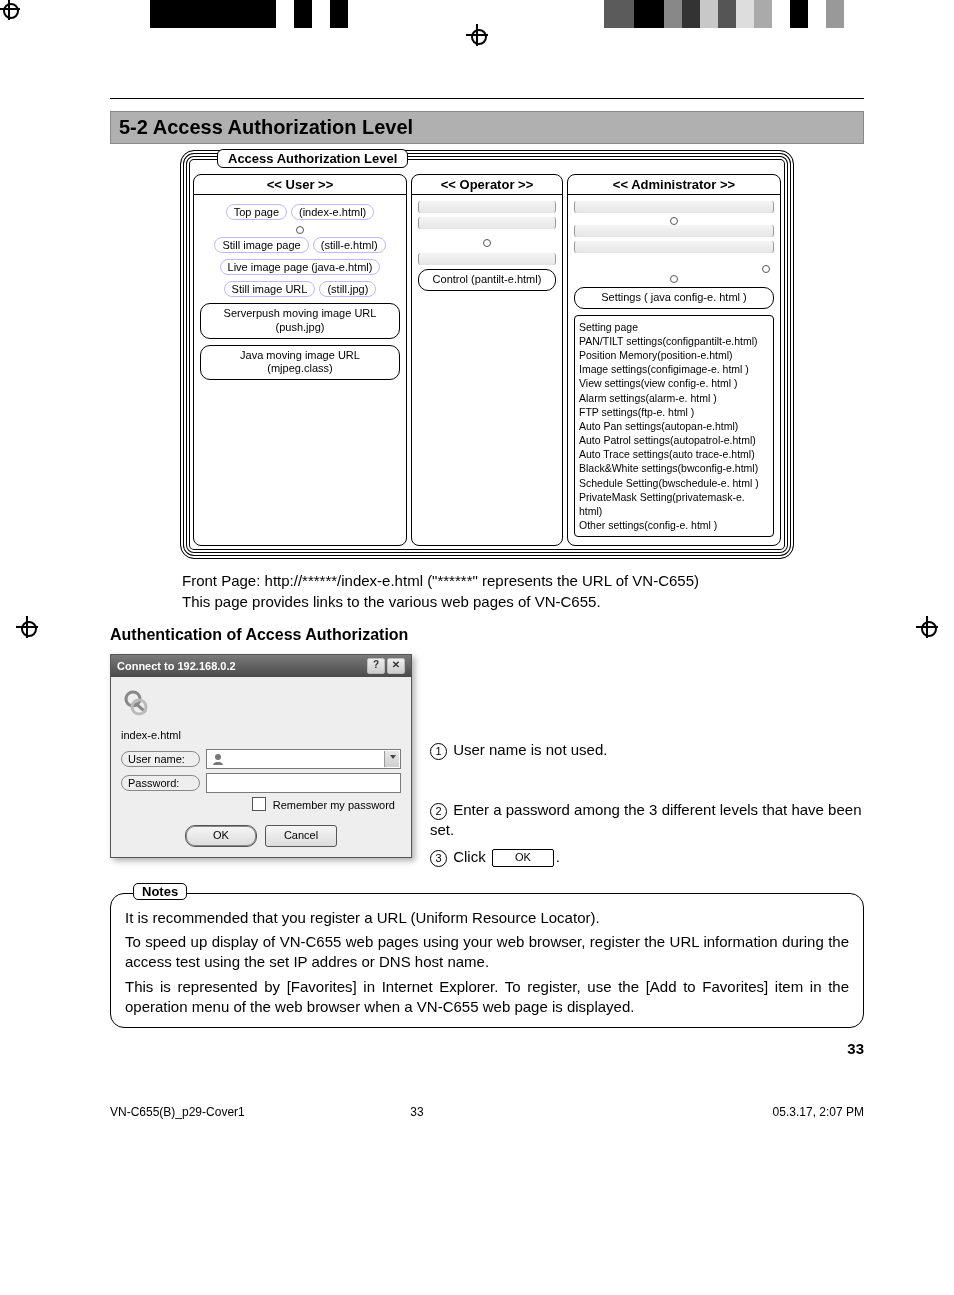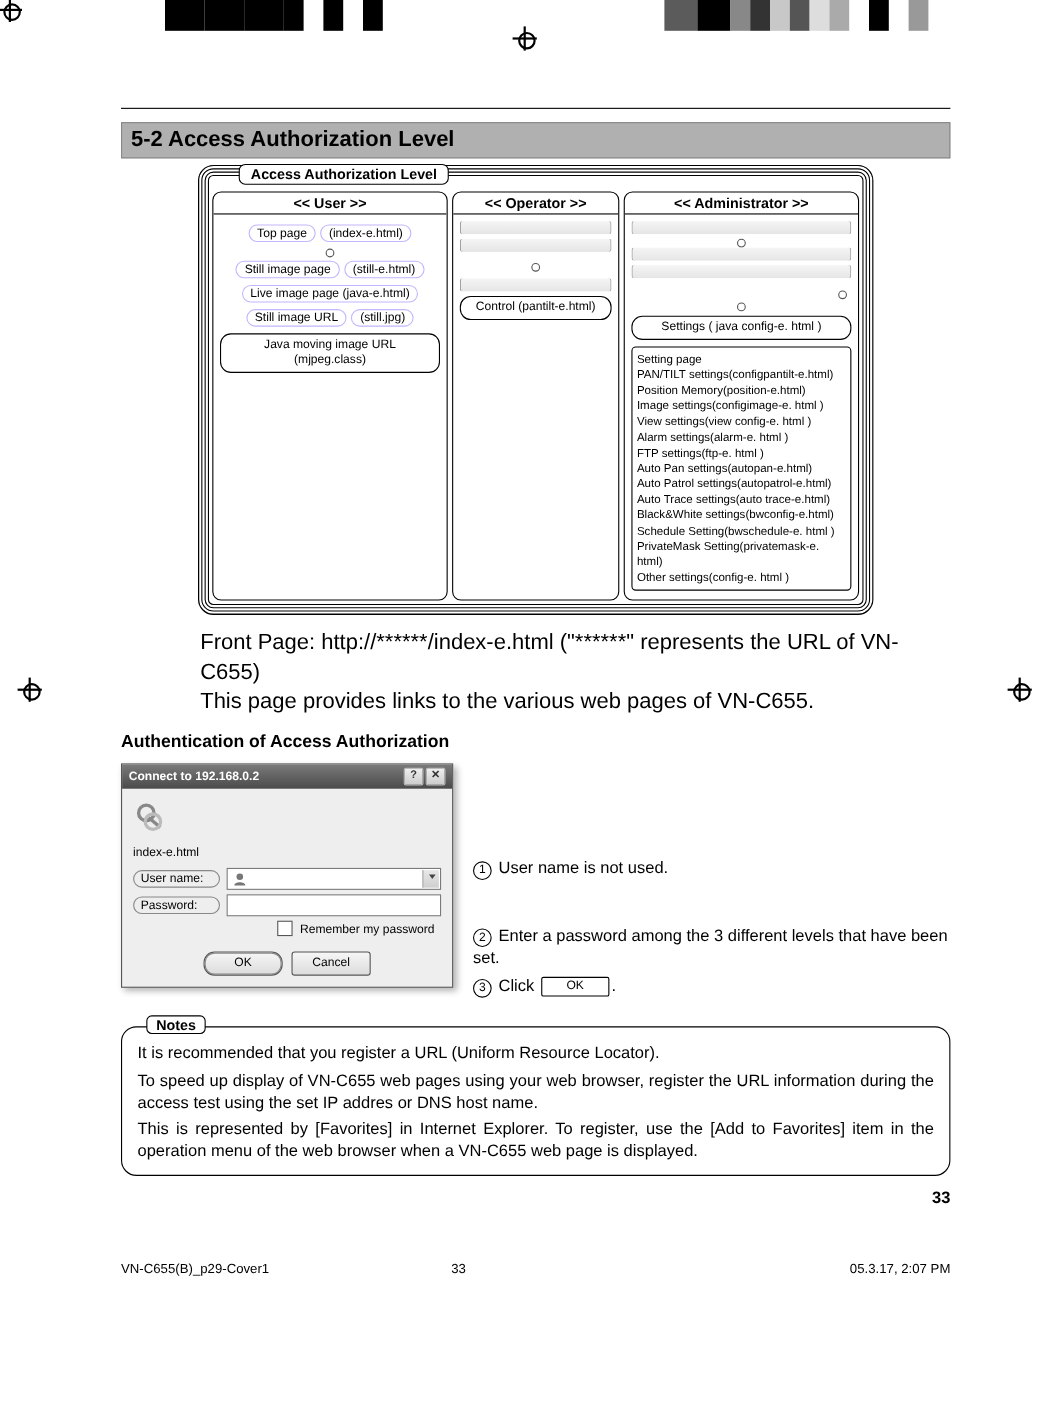--- a/index.html
+++ b/index.html
@@ -103,21 +103,21 @@
   }
   .small-settings {
     font-size: 10.5px;
     line-height: 1.35;
     padding: 4px 4px;
     border: 1px solid #000;
     border-radius: 4px;
     margin: 6px 2px 2px 2px;
   }
   .caption {
-    font-size: 20px;
+    font-size: 15px;
     margin-left: 72px;
     line-height: 1.35;
   }
   .subhead {
     font-size: 16px;
     font-weight: bold;
     margin: 14px 0 2px 0;
   }
   .bodytext {
     font-size: 15px;
@@ -374,20 +374,22 @@
               <span class="pill">Still image page</span>
               <span class="pill">(still-e.html)</span>
             </div>
             <div class="pill-row">
               <span class="pill">Live image page (java-e.html)</span>
             </div>
             <div class="pill-row">
               <span class="pill">Still image URL</span>
               <span class="pill">(still.jpg)</span>
             </div>
+            <div class="pill-wide" style="white-space:pre-line;">Serverpush moving image URL
+(push.jpg)</div>
             <div class="pill-wide" style="white-space:pre-line;">Java moving image URL
 (mjpeg.class)</div>
           </div>
         </div>
 
         <div class="col" style="max-width:150px;">
           <div class="col-head">&lt;&lt; Operator &gt;&gt;</div>
           <div class="col-body">
             <div class="bar"></div>
               <div class="bar"></div>

